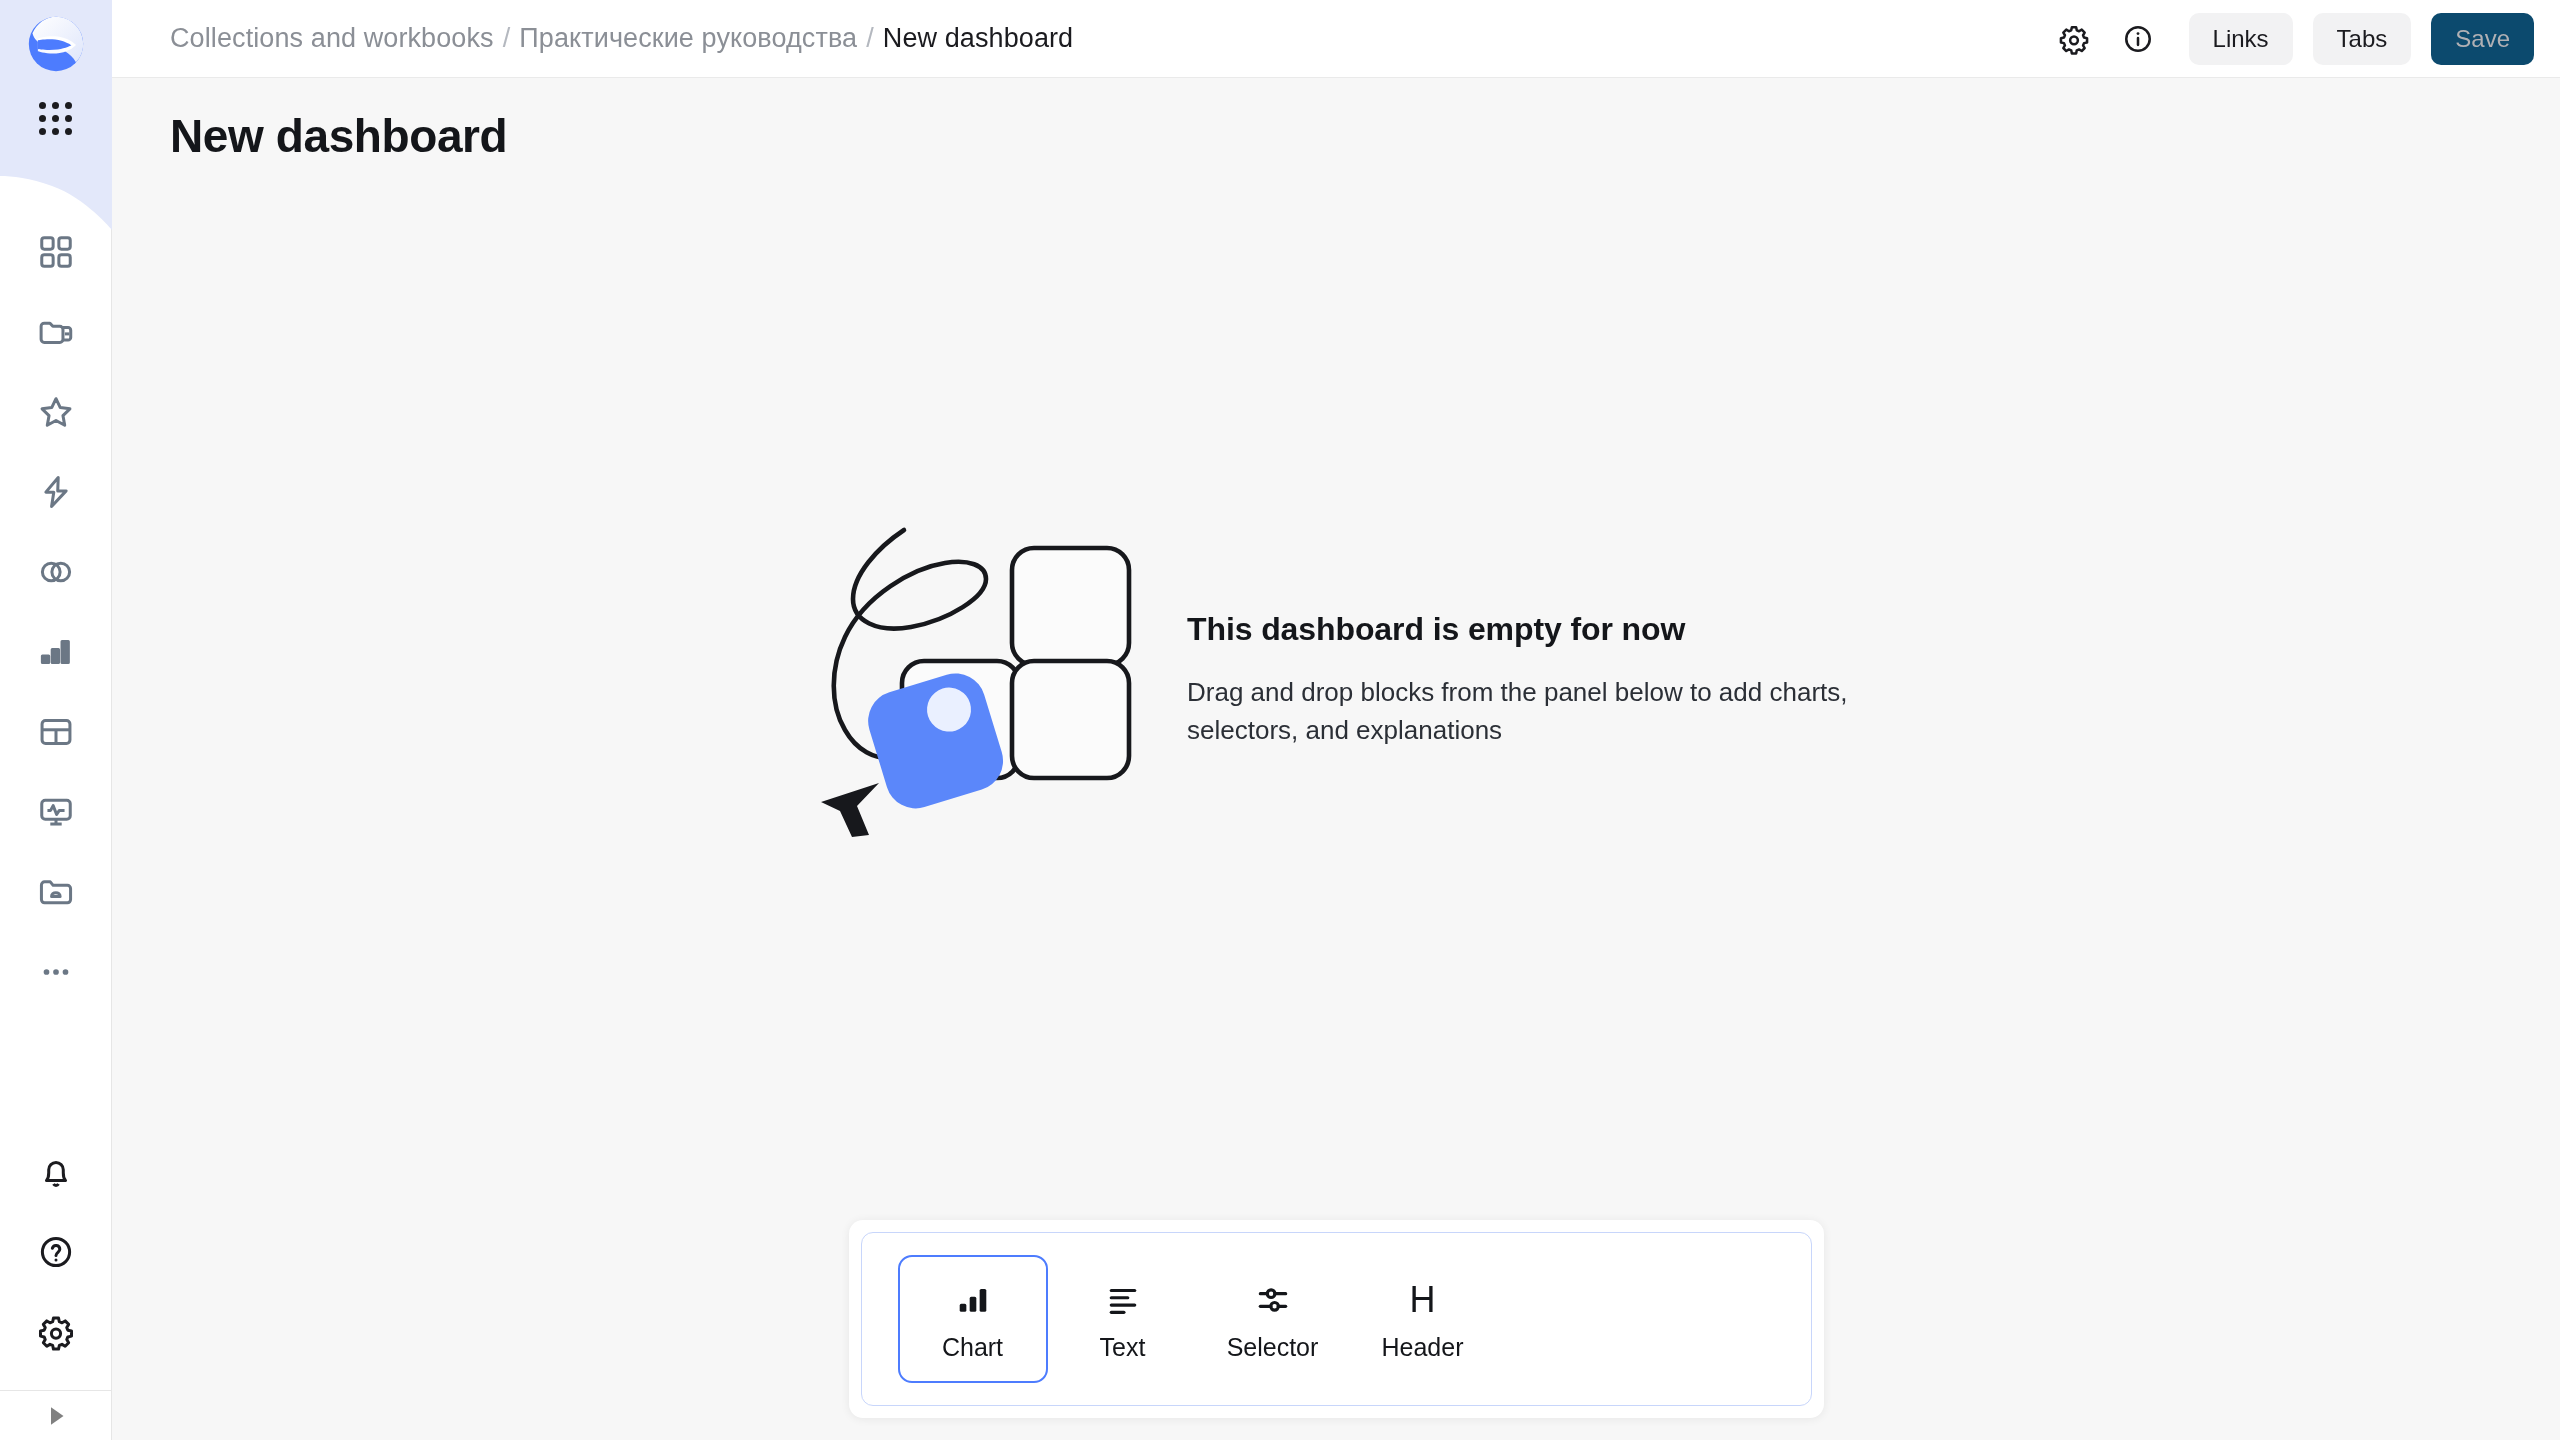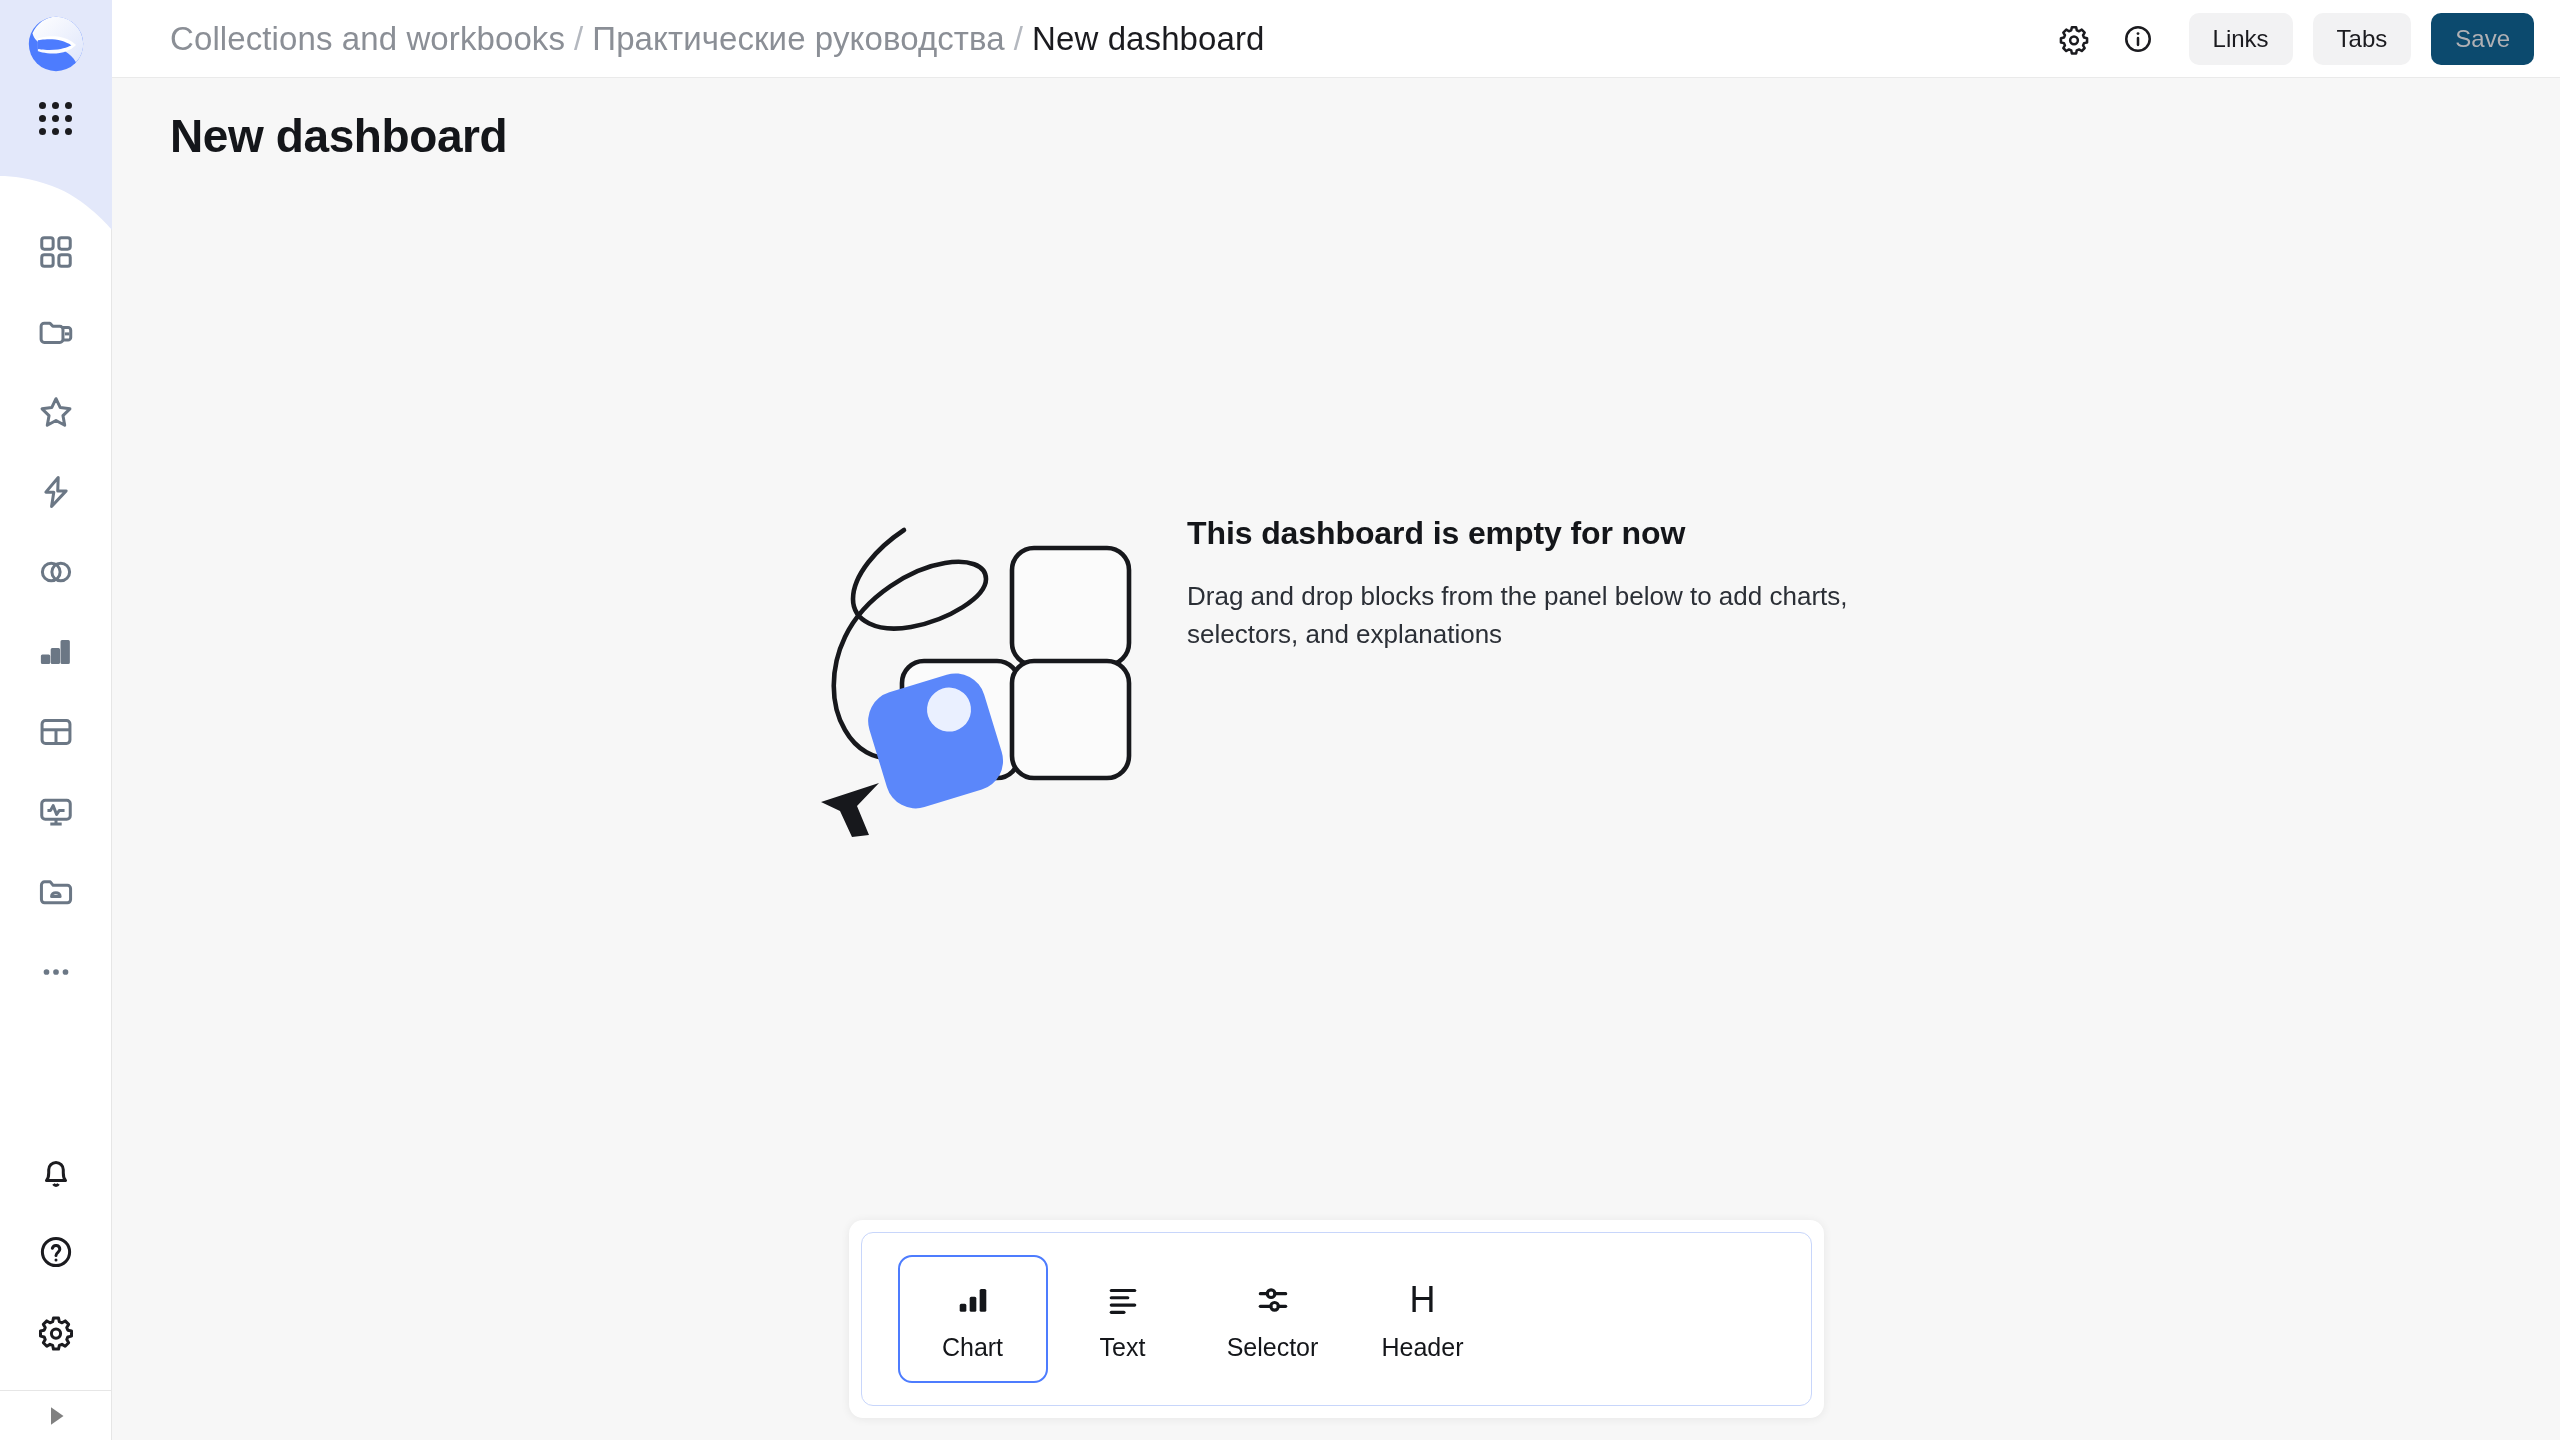--- a/index.html
+++ b/index.html
@@ -118,21 +118,21 @@
     flex: 0 0 78px;
     background: #ffffff;
     border-bottom: 1px solid #eaeaea;
     display: flex;
     align-items: center;
     padding: 0 26px 0 58px;
   }
   .breadcrumb {
     display: flex;
     align-items: center;
-    font-size: 33px;
+    font-size: 27px;
     white-space: nowrap;
     letter-spacing: 0.1px;
     text-align: center;
   }
   .crumb {
     color: #8b8f96;
     cursor: pointer;
   }
   .crumb-sep {
     color: #b4b8bf;
@@ -193,20 +193,21 @@
     flex: 1 1 auto;
     position: relative;
     display: flex;
     align-items: center;
     justify-content: center;
     padding-bottom: 150px;
     min-height: 0;
   }
   .empty-state {
     display: flex;
+    align-items: center;
     gap: 32px;
     transform: translateY(-46px);
   }
   .empty-illustration {
     width: 350px;
     height: 330px;
     flex: 0 0 350px;
   }
   .empty-copy { max-width: 700px; }
   .empty-title {

